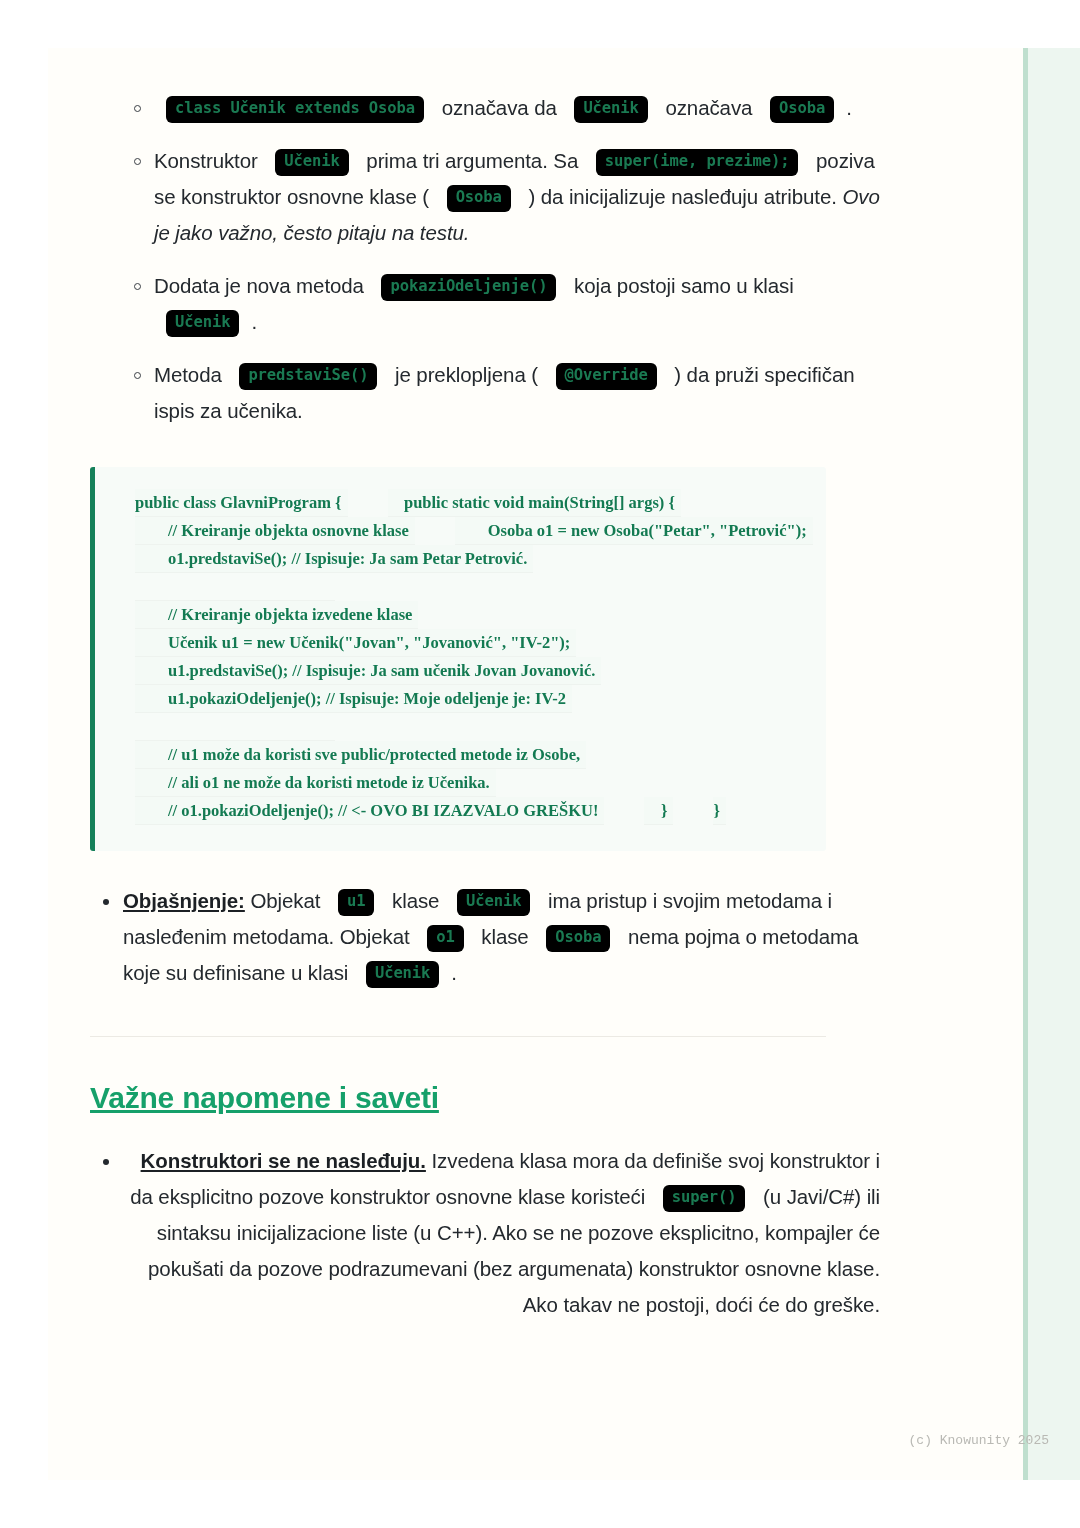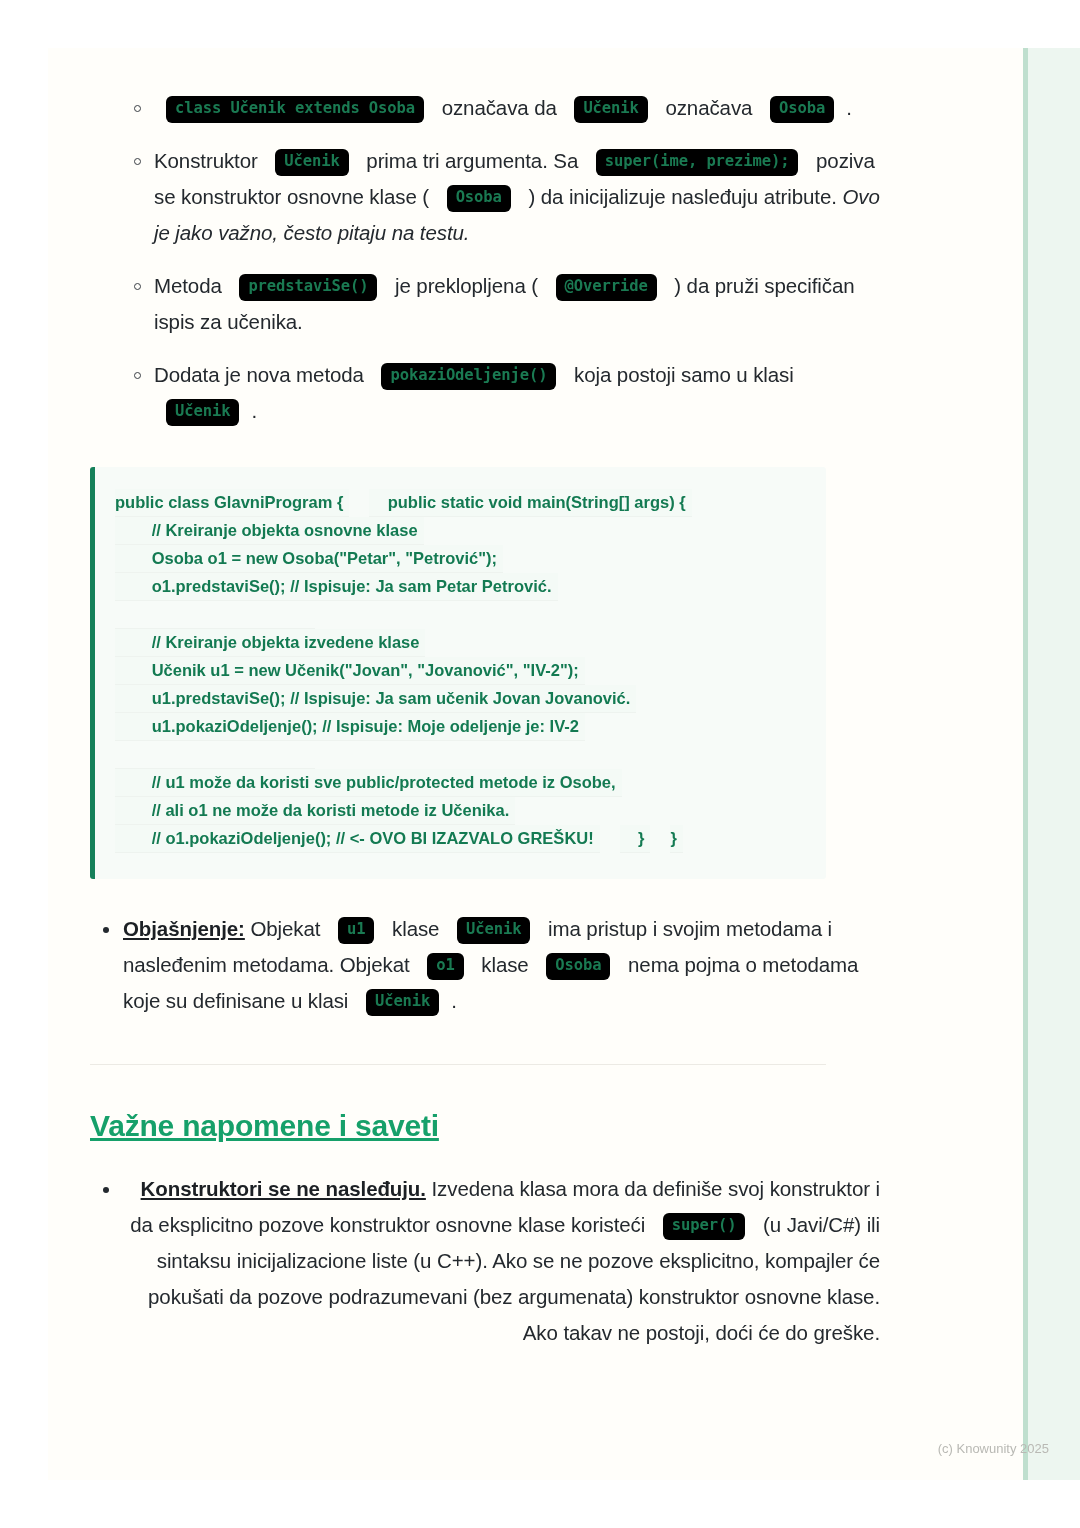--- a/index.html
+++ b/index.html
@@ -140,69 +140,69 @@
     position: relative;
     background: #f7fbf8;
     border-left: 5px solid #15805a;
     border-radius: 3px;
     padding: 22px 0 26px 0;
     overflow: hidden;
     box-sizing: border-box;
     width: 736px;
   }
   .code-line {
-    font-family: Liberation Sans, sans-serif;
+    font-family: Liberation Serif, serif;
     font-size: 16.5px;
     font-weight: bold;
     color: #137a52;
     white-space: pre;
     line-height: 27px;
     height: 27px;
     border-bottom: 1px solid #eef3ef;
-    margin-left: 20px;
+    margin-left: 40px;
     display: block;
     background: #f4faf6;
   }
   .code-line.blank { background: transparent; }
   .code-line.w-short { width: 200px; }
   .code-line.w-auto  { display: inline-block; min-width: 0; padding-right: 6px; }
 
   
   .divider {
     height: 1px;
     background: #eceae4;
     width: 736px;
   }
 
   
   #watermark {
     position: absolute;
     right: 31px;
-    bottom: 24px;
+    bottom: 32px;
     font-size: 13px;
     color: #b9b9b4;
-    font-family: Liberation Sans, sans-serif;
+    font-family: Liberation Mono, monospace;
     white-space: nowrap;
     z-index: 5;
   }
 </style>
 </head>
 <body>
 
 <div id="page-card">
 
   <div id="right-panel"></div>
 
   <div id="content">
 
     <ul class="lvl2" id="bullets-top" style="margin-top:42px;">
         <li><code class="chip">class Učenik extends Osoba</code><span> označava da </span><code class="chip">Učenik</code><span> označava </span><code class="chip">Osoba</code><span>.</span></li>
         <li><span>Konstruktor </span><code class="chip">Učenik</code><span> prima tri argumenta. Sa </span><code class="chip">super(ime, prezime);</code><span> poziva se konstruktor osnovne klase ( </span><code class="chip">Osoba</code><span> ) da inicijalizuje nasleđuju atribute. </span><i class="em">Ovo je jako važno, često pitaju na testu.</i></li>
+        <li><span>Dodata je nova metoda </span><code class="chip">pokaziOdeljenje()</code><span> koja postoji samo u klasi </span><code class="chip">Učenik</code><span>.</span></li>
         <li><span>Metoda </span><code class="chip">predstaviSe()</code><span> je preklopljena ( </span><code class="chip">@Override</code><span> ) da pruži specifičan ispis za učenika.</span></li>
-        <li><span>Dodata je nova metoda </span><code class="chip">pokaziOdeljenje()</code><span> koja postoji samo u klasi </span><code class="chip">Učenik</code><span>.</span></li>
       </ul>
 
 
     <div class="code-block" id="code-block" style="margin-top:38px;"><div class="code-line w-auto">public class GlavniProgram {</div><div class="code-line w-auto">    public static void main(String[] args) {</div><div class="code-line w-auto">        // Kreiranje objekta osnovne klase</div><div class="code-line w-auto">        Osoba o1 = new Osoba("Petar", "Petrović");</div><div class="code-line w-auto">        o1.predstaviSe(); // Ispisuje: Ja sam Petar Petrović.</div><div class="code-line blank w-short">&nbsp;</div><div class="code-line w-auto">        // Kreiranje objekta izvedene klase</div><div class="code-line w-auto">        Učenik u1 = new Učenik("Jovan", "Jovanović", "IV-2");</div><div class="code-line w-auto">        u1.predstaviSe(); // Ispisuje: Ja sam učenik Jovan Jovanović.</div><div class="code-line w-auto">        u1.pokaziOdeljenje(); // Ispisuje: Moje odeljenje je: IV-2</div><div class="code-line blank w-short">&nbsp;</div><div class="code-line w-auto">        // u1 može da koristi sve public/protected metode iz Osobe,</div><div class="code-line w-auto">        // ali o1 ne može da koristi metode iz Učenika.</div><div class="code-line w-auto">        // o1.pokaziOdeljenje(); // &lt;- OVO BI IZAZVALO GREŠKU!</div><div class="code-line w-auto">    }</div><div class="code-line w-auto">}</div></div>
 
     <ul class="lvl1" id="explanation-list" style="margin-top:32px;">
         <li><b class="strong">Objašnjenje:</b><span> Objekat </span><code class="chip">u1</code><span> klase </span><code class="chip">Učenik</code><span> ima pristup i svojim metodama i nasleđenim metodama. Objekat </span><code class="chip">o1</code><span> klase </span><code class="chip">Osoba</code><span> nema pojma o metodama koje su definisane u klasi </span><code class="chip">Učenik</code><span>.</span></li>
       </ul>
 
     <div class="divider" style="margin-top:45px;"></div>

